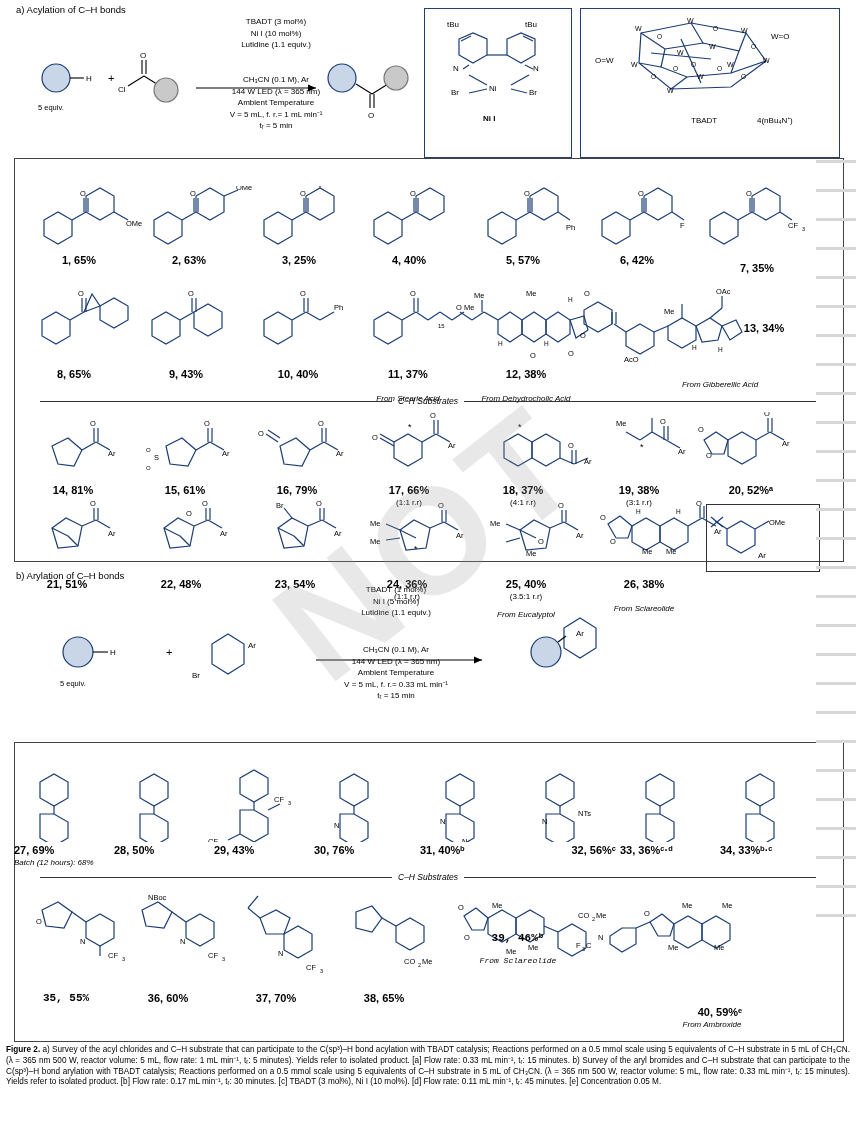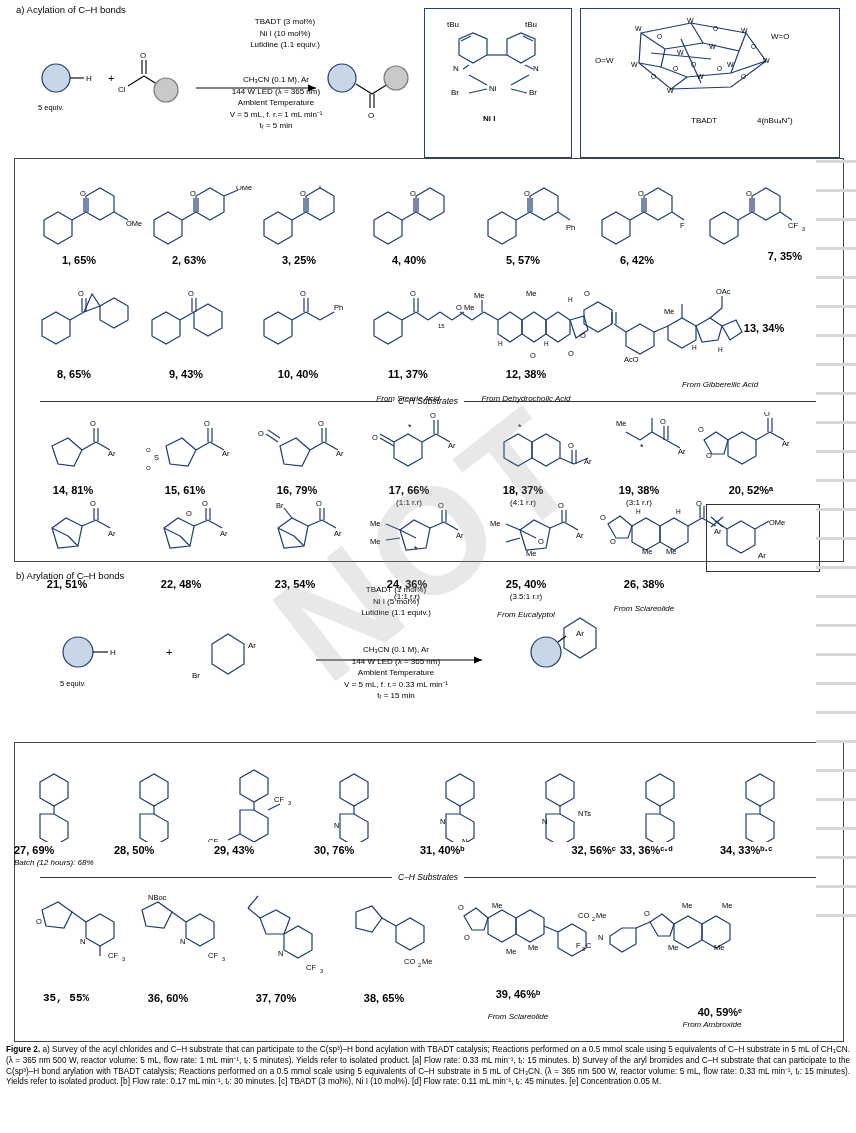--- a/index.html
+++ b/index.html
@@ -131,21 +131,21 @@
       <circle class="ball" cx="326" cy="62" r="14"></circle>
       <line class="stk" x1="340" y1="68" x2="356" y2="78"></line>
       <line class="stk" x1="356" y1="78" x2="372" y2="68"></line>
       <line class="stk" x1="354" y1="78" x2="354" y2="92"></line>
       <line class="stk" x1="358" y1="78" x2="358" y2="92"></line>
       <text class="txt" x="352" y="102">O</text>
       <circle class="gray-ball" cx="380" cy="62" r="12"></circle>
     </svg>
   </div>
 
-  <div class="itm cond" style="left:205px;top:16px;width:160px;">
+  <div class="itm cond" style="left:196px;top:16px;width:160px;">
     <span class="hl">TBADT (3 mol%)</span>
     <span class="hl">Ni I (10 mol%)</span>
     <span class="hl">Lutidine (1.1 equiv.)</span>
   </div>
   <div class="itm cond" style="left:196px;top:74px;width:160px;">
     <span class="hl">CH₃CN (0.1 M), Ar</span>
     <span class="hl">144 W LED (λ = 365 nm)</span>
     <span class="hl">Ambient Temperature</span>
     <span class="hl">V = 5 mL, f. r.= 1 mL min⁻¹</span>
     <span class="hl">tᵣ = 5 min</span>
@@ -291,21 +291,21 @@
           <text x="774" y="45" style="font-size:5.5px">3</text>
       </g>
     </svg>
   </div>
   <div class="itm lbl" style="left:34px;top:254px;width:90px;"><b>1, 65%</b></div>
   <div class="itm lbl" style="left:144px;top:254px;width:90px;"><b>2, 63%</b></div>
   <div class="itm lbl" style="left:254px;top:254px;width:90px;"><b>3, 25%</b></div>
   <div class="itm lbl" style="left:364px;top:254px;width:90px;"><b>4, 40%</b></div>
   <div class="itm lbl" style="left:478px;top:254px;width:90px;"><b>5, 57%</b></div>
   <div class="itm lbl" style="left:592px;top:254px;width:90px;"><b>6, 42%</b></div>
-  <div class="itm lbl" style="left:712px;top:250px;width:90px;text-align:right;"><b>7, 35%</b></div>
+  <div class="itm lbl" style="left:712px;top:262px;width:90px;"><b>7, 35%</b></div>
 
   <div class="itm" style="left:28px;top:280px;width:800px;height:92px;">
     <svg width="800" height="92" viewBox="0 0 800 92">
       <g class="st">
 
         <polygon points="14,40 28,32 42,40 42,56 28,64 14,56"></polygon>
         <line x1="42" y1="40" x2="56" y2="32"></line>
           <line x1="54" y1="32" x2="54" y2="18"></line>
           <line x1="58" y1="32" x2="58" y2="18"></line>
         <polygon points="56,32 72,26 64,14"></polygon>
@@ -770,21 +770,21 @@
         <text x="554" y="60">F</text>
           <text x="560" y="63" style="font-size:5.5px">3</text>
           <text x="564" y="60">C</text>
       </g>
     </svg>
   </div>
   <div class="itm lbl" style="left:18px;top:992px;width:96px;font-family:Liberation Mono, monospace;"><b>35, 55%</b></div>
   <div class="itm lbl" style="left:120px;top:992px;width:96px;"><b>36, 60%</b></div>
   <div class="itm lbl" style="left:228px;top:992px;width:96px;"><b>37, 70%</b></div>
   <div class="itm lbl" style="left:336px;top:992px;width:96px;"><b>38, 65%</b></div>
-  <div class="itm lbl" style="left:470px;top:988px;width:96px;">
+  <div class="itm lbl" style="left:470px;top:932px;width:96px;font-family:Liberation Mono, monospace;">
     <b>39, 46%ᵇ</b>
     <div class="ital" style="margin-top:10px">From Sclareolide</div>
   </div>
   <div class="itm lbl" style="left:672px;top:1006px;width:96px;">
     <b>40, 59%ᵉ</b>
   </div>
   <div class="itm lbl ital" style="left:652px;top:1020px;width:120px;">From Ambroxide</div>
 
   <div class="caption">
     <b>Figure 2.</b><span> a) Survey of the acyl chlorides and C–H substrate that can participate to the C(sp³)–H bond acylation with TBADT catalysis; Reactions performed on a 0.5 mmol scale using 5 equivalents of C–H substrate in 5 mL of CH₃CN. (λ = 365 nm 500 W, reactor volume: 5 mL, flow rate: 1 mL min⁻¹, tᵣ: 5 minutes). Yields refer to isolated product. [a] Flow rate: 0.33 mL min⁻¹, tᵣ: 15 minutes. b) Survey of the aryl bromides and C–H substrate that can participate to the C(sp³)–H bond arylation with TBADT catalysis; Reactions performed on a 0.5 mmol scale using 5 equivalents of C–H substrate in 5 mL of CH₃CN. (λ = 365 nm 500 W, reactor volume: 5 mL, flow rate: 0.33 mL min⁻¹, tᵣ: 15 minutes). Yields refer to isolated product. [b] Flow rate: 0.17 mL min⁻¹, tᵣ: 30 minutes. [c] TBADT (3 mol%), Ni I (10 mol%). [d] Flow rate: 0.11 mL min⁻¹, tᵣ: 45 minutes. [e] Concentration 0.05 M.</span>

